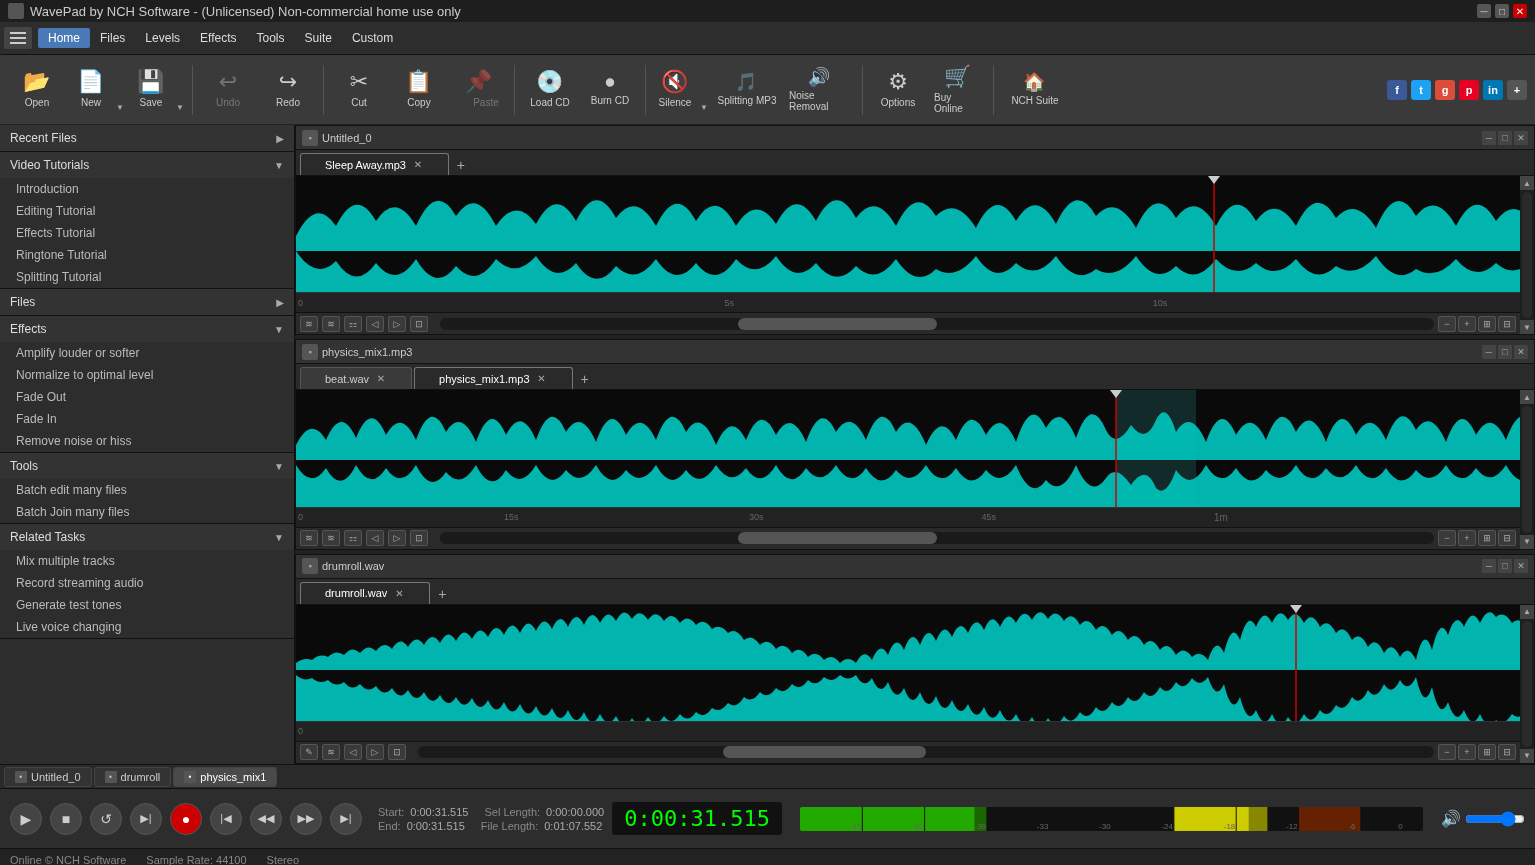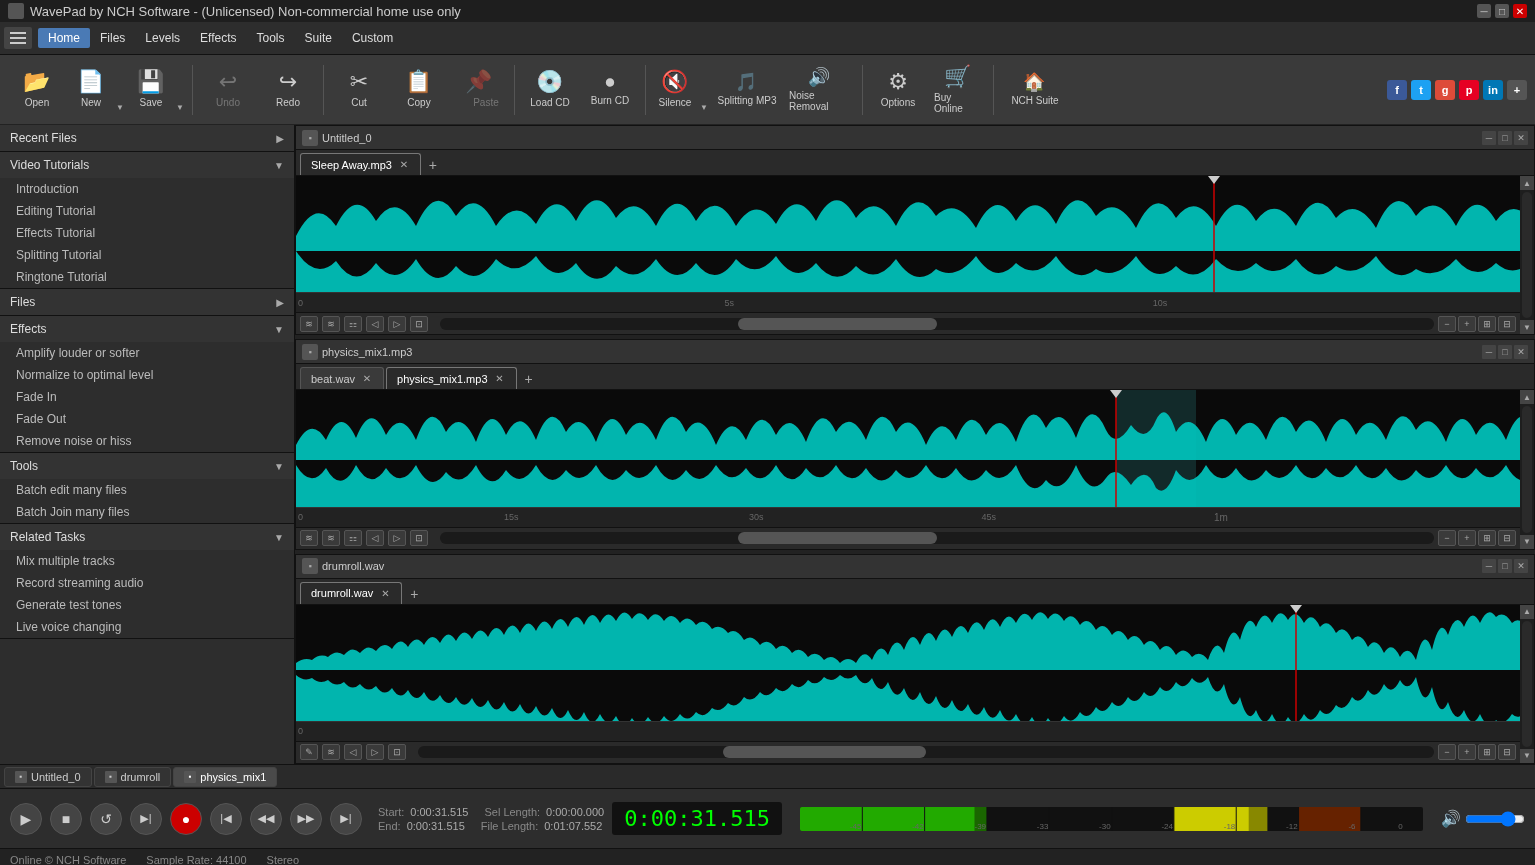--- a/index.html
+++ b/index.html
@@ -52,21 +52,21 @@
     .window-panels { flex: 1; display: flex; flex-direction: column; overflow: hidden; }
 
     .panel-title-bar { height: 24px; background: #333; display: flex; align-items: center; padding: 0 6px; gap: 4px; border-bottom: 1px solid #111; }
     .panel-icon { width: 16px; height: 16px; background: #555; border-radius: 2px; display: flex; align-items: center; justify-content: center; font-size: 9px; color: #aaa; }
     .panel-title { font-size: 11px; color: #ccc; flex: 1; }
     .panel-controls { display: flex; gap: 2px; }
     .panel-ctrl-btn { width: 14px; height: 14px; background: #444; border: none; color: #aaa; font-size: 9px; cursor: pointer; display: flex; align-items: center; justify-content: center; border-radius: 1px; }
 
     
     .tab-bar { height: 26px; background: #2a2a2a; display: flex; align-items: flex-end; padding-left: 4px; gap: 2px; border-bottom: 1px solid #111; }
-    .tab { display: flex; align-items: center; height: 22px; padding: 0 10px; background: #3a3a3a; border: 1px solid #555; border-bottom: none; border-radius: 3px 3px 0 0; font-size: 11px; color: #ccc; cursor: pointer; gap: 6px; }
+    .tab { display: flex; align-items: center; height: 22px; padding: 0 24px; background: #3a3a3a; border: 1px solid #555; border-bottom: none; border-radius: 3px 3px 0 0; font-size: 11px; color: #ccc; cursor: pointer; gap: 6px; }
     .tab.active { background: #2a2a2a; color: #fff; border-color: #777; }
     .tab-close { width: 12px; height: 12px; display: flex; align-items: center; justify-content: center; border-radius: 2px; font-size: 10px; color: #aaa; }
     .tab-add { width: 20px; height: 20px; display: flex; align-items: center; justify-content: center; color: #aaa; font-size: 14px; cursor: pointer; }
 
     
     .waveform-container { flex: 1; background: #111; position: relative; overflow: hidden; }
     .waveform-display { width: 100%; height: calc(100% - 20px); background: #0a0a0a; position: relative; overflow: hidden; }
     .timeline-bar { height: 20px; background: #222; border-top: 1px solid #333; display: flex; align-items: center; position: relative; overflow: hidden; }
 
     
@@ -240,40 +240,40 @@
     </div>
 
     <div class="sidebar-section">
       <div class="sidebar-header">
         <span>Video Tutorials</span>
         <span class="arrow">▼</span>
       </div>
       <div class="sidebar-link">Introduction</div>
       <div class="sidebar-link">Editing Tutorial</div>
       <div class="sidebar-link">Effects Tutorial</div>
+      <div class="sidebar-link">Ringtone Tutorial</div>
       <div class="sidebar-link">Splitting Tutorial</div>
-      <div class="sidebar-link">Ringtone Tutorial</div>
     </div>
 
     <div class="sidebar-section">
       <div class="sidebar-header">
         <span>Files</span>
         <span class="arrow">▶</span>
       </div>
     </div>
 
     <div class="sidebar-section">
       <div class="sidebar-header">
         <span>Effects</span>
         <span class="arrow">▼</span>
       </div>
       <div class="sidebar-link">Amplify louder or softer</div>
       <div class="sidebar-link">Normalize to optimal level</div>
+      <div class="sidebar-link">Fade Out</div>
       <div class="sidebar-link">Fade In</div>
-      <div class="sidebar-link">Fade Out</div>
       <div class="sidebar-link">Remove noise or hiss</div>
     </div>
 
     <div class="sidebar-section">
       <div class="sidebar-header">
         <span>Tools</span>
         <span class="arrow">▼</span>
       </div>
       <div class="sidebar-link">Batch edit many files</div>
       <div class="sidebar-link">Batch Join many files</div>

